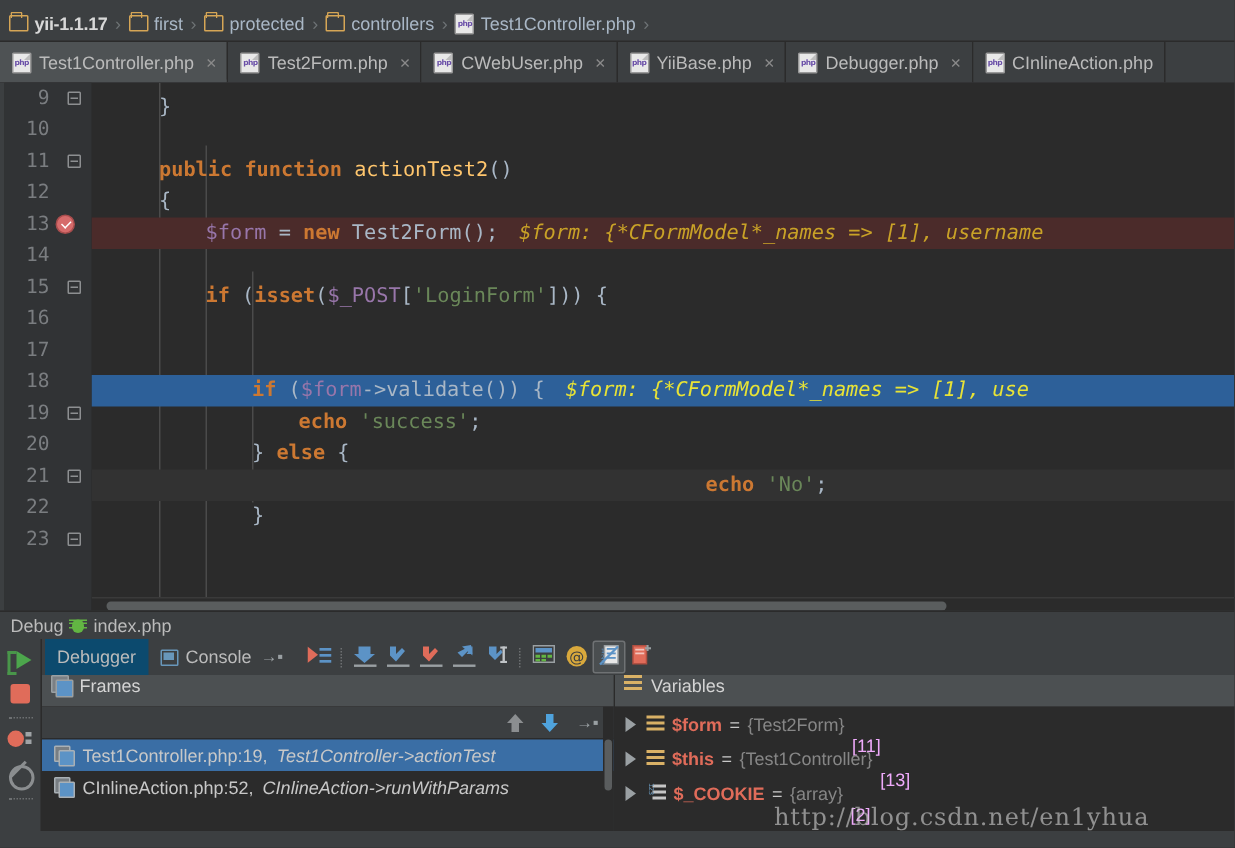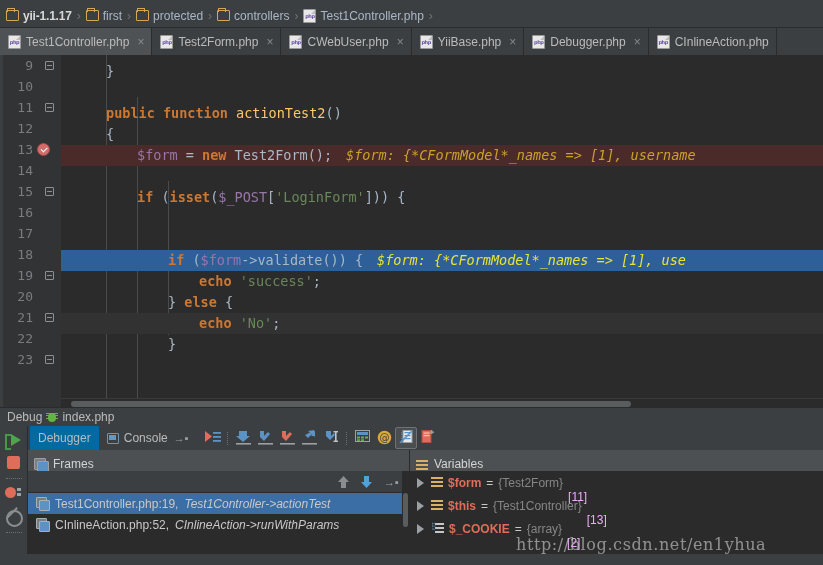--- a/index.html
+++ b/index.html
@@ -135,21 +135,21 @@
   .code {
     flex: 1 1 auto; position: relative; overflow: hidden;
     font-family: "DejaVu Sans Mono", monospace; font-size: 13.5px;
   }
   .cline {
     height: 21px; line-height: 21px; white-space: pre;
     padding-left: 0px; position: relative;
   }
   .cline.err { background: #4b2b2a; }
   .cline.exec { background: #2d6099; }
-  .cline.caret { background: #323232; }
+  .cline.caret { background: #323232; text-align: center; }
   .ind-guides { position: absolute; inset: 0; pointer-events: none; }
   .vguide { position: absolute; top: 0; bottom: 0; width: 1px; background: #4b4b4b; }
 
   
   .kw   { color: #cc7832; font-weight: bold; }
   .fn   { color: #ffc66d; }
   .var  { color: #9876aa; }
   .str  { color: #6a8759; }
   .punc { color: #a9b7c6; }
   .cls2 { color: #a9b7c6; }
@@ -239,21 +239,21 @@
   .debug-main { flex: 1 1 auto; display: flex; flex-direction: column; }
 
   .dtabs {
     height: 24px; display: flex; align-items: stretch; gap: 0;
     background: #3c3f41; padding-left: 2px;
   }
   .dtab {
     display: flex; align-items: center; gap: 5px;
     padding: 0 8px; font-size: 12px; color: #bbbbbb;
   }
-  .dtab.active { background: #0369a1; }
+  .dtab.active { background: #0c4a6e; }
   .ic-console {
     width: 12px; height: 11px; border: 1.5px solid #6897bb; border-radius: 1px;
     position: relative; background: #3c3f41;
   }
   .ic-console:before {
     content:""; position:absolute; left:1px; top:1px; width:7px; height:5px;
     background:#6897bb;
   }
   .pin { color:#9aa0a3; font-size: 11px; margin-left: 1px; }
 
@@ -267,21 +267,21 @@
   .tb.boxed { border: 1px solid #6f7274; background: #4a4e50; border-radius: 2px;}
 
   .arr { position:absolute; left:4px; top:3px; width:14px; height:15px; }
   .arr svg { display:block; }
 
   .panes { flex: 1 1 auto; display: flex; min-height: 0; }
   .pane { display: flex; flex-direction: column; min-width: 0; }
   .pane.frames { width: 382px; flex: 0 0 382px; border-right: 1px solid #2b2b2b; }
   .pane.vars { flex: 1 1 auto; }
   .pane-title {
-    height: 21px; display: flex; align-items: flex-end; gap: 6px;
+    height: 21px; display: flex; align-items: flex-start; gap: 6px;
     padding: 0 6px; background: #4c5052; font-size: 12px; color: #d4d4d4;
   }
   .pane-title .spacer { flex: 1 1 auto; }
   .ic-frames {
     width: 13px; height: 13px; position: relative;
   }
   .ic-frames:before {
     content:""; position:absolute; left:0; top:0; width:10px; height:10px;
     border:1.3px solid #9aa0a3; background:#7b8085; border-radius:1px;
   }

